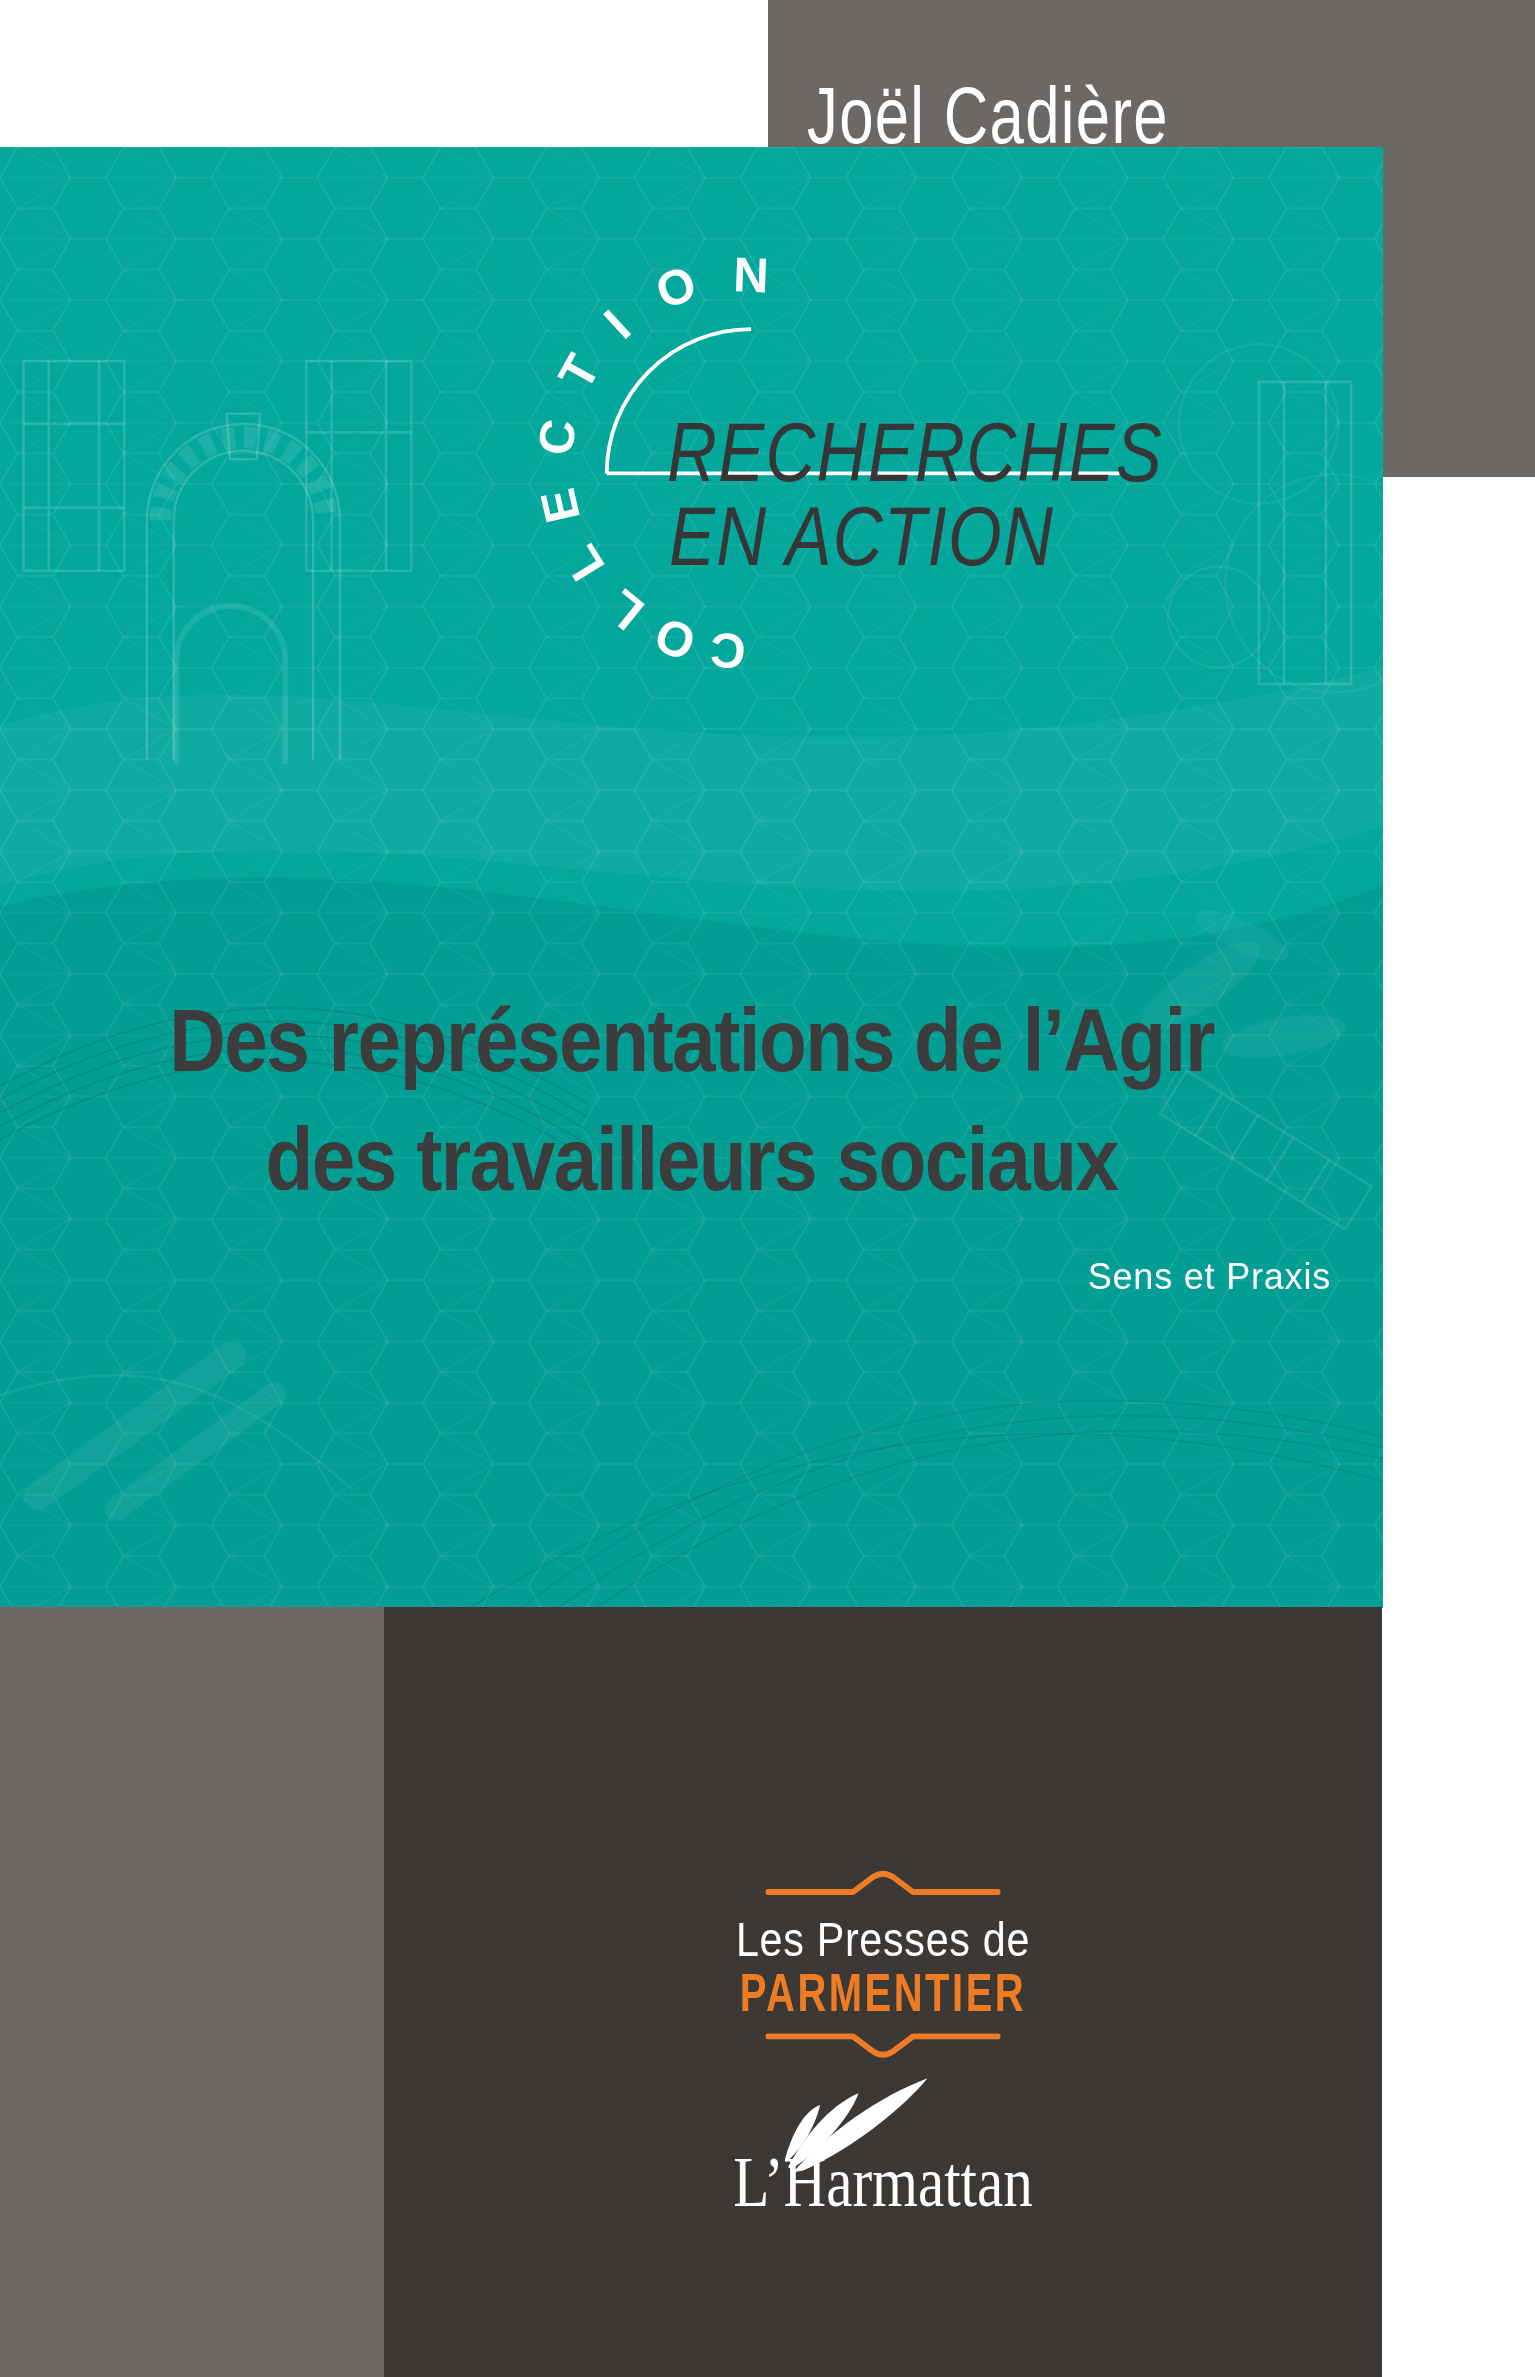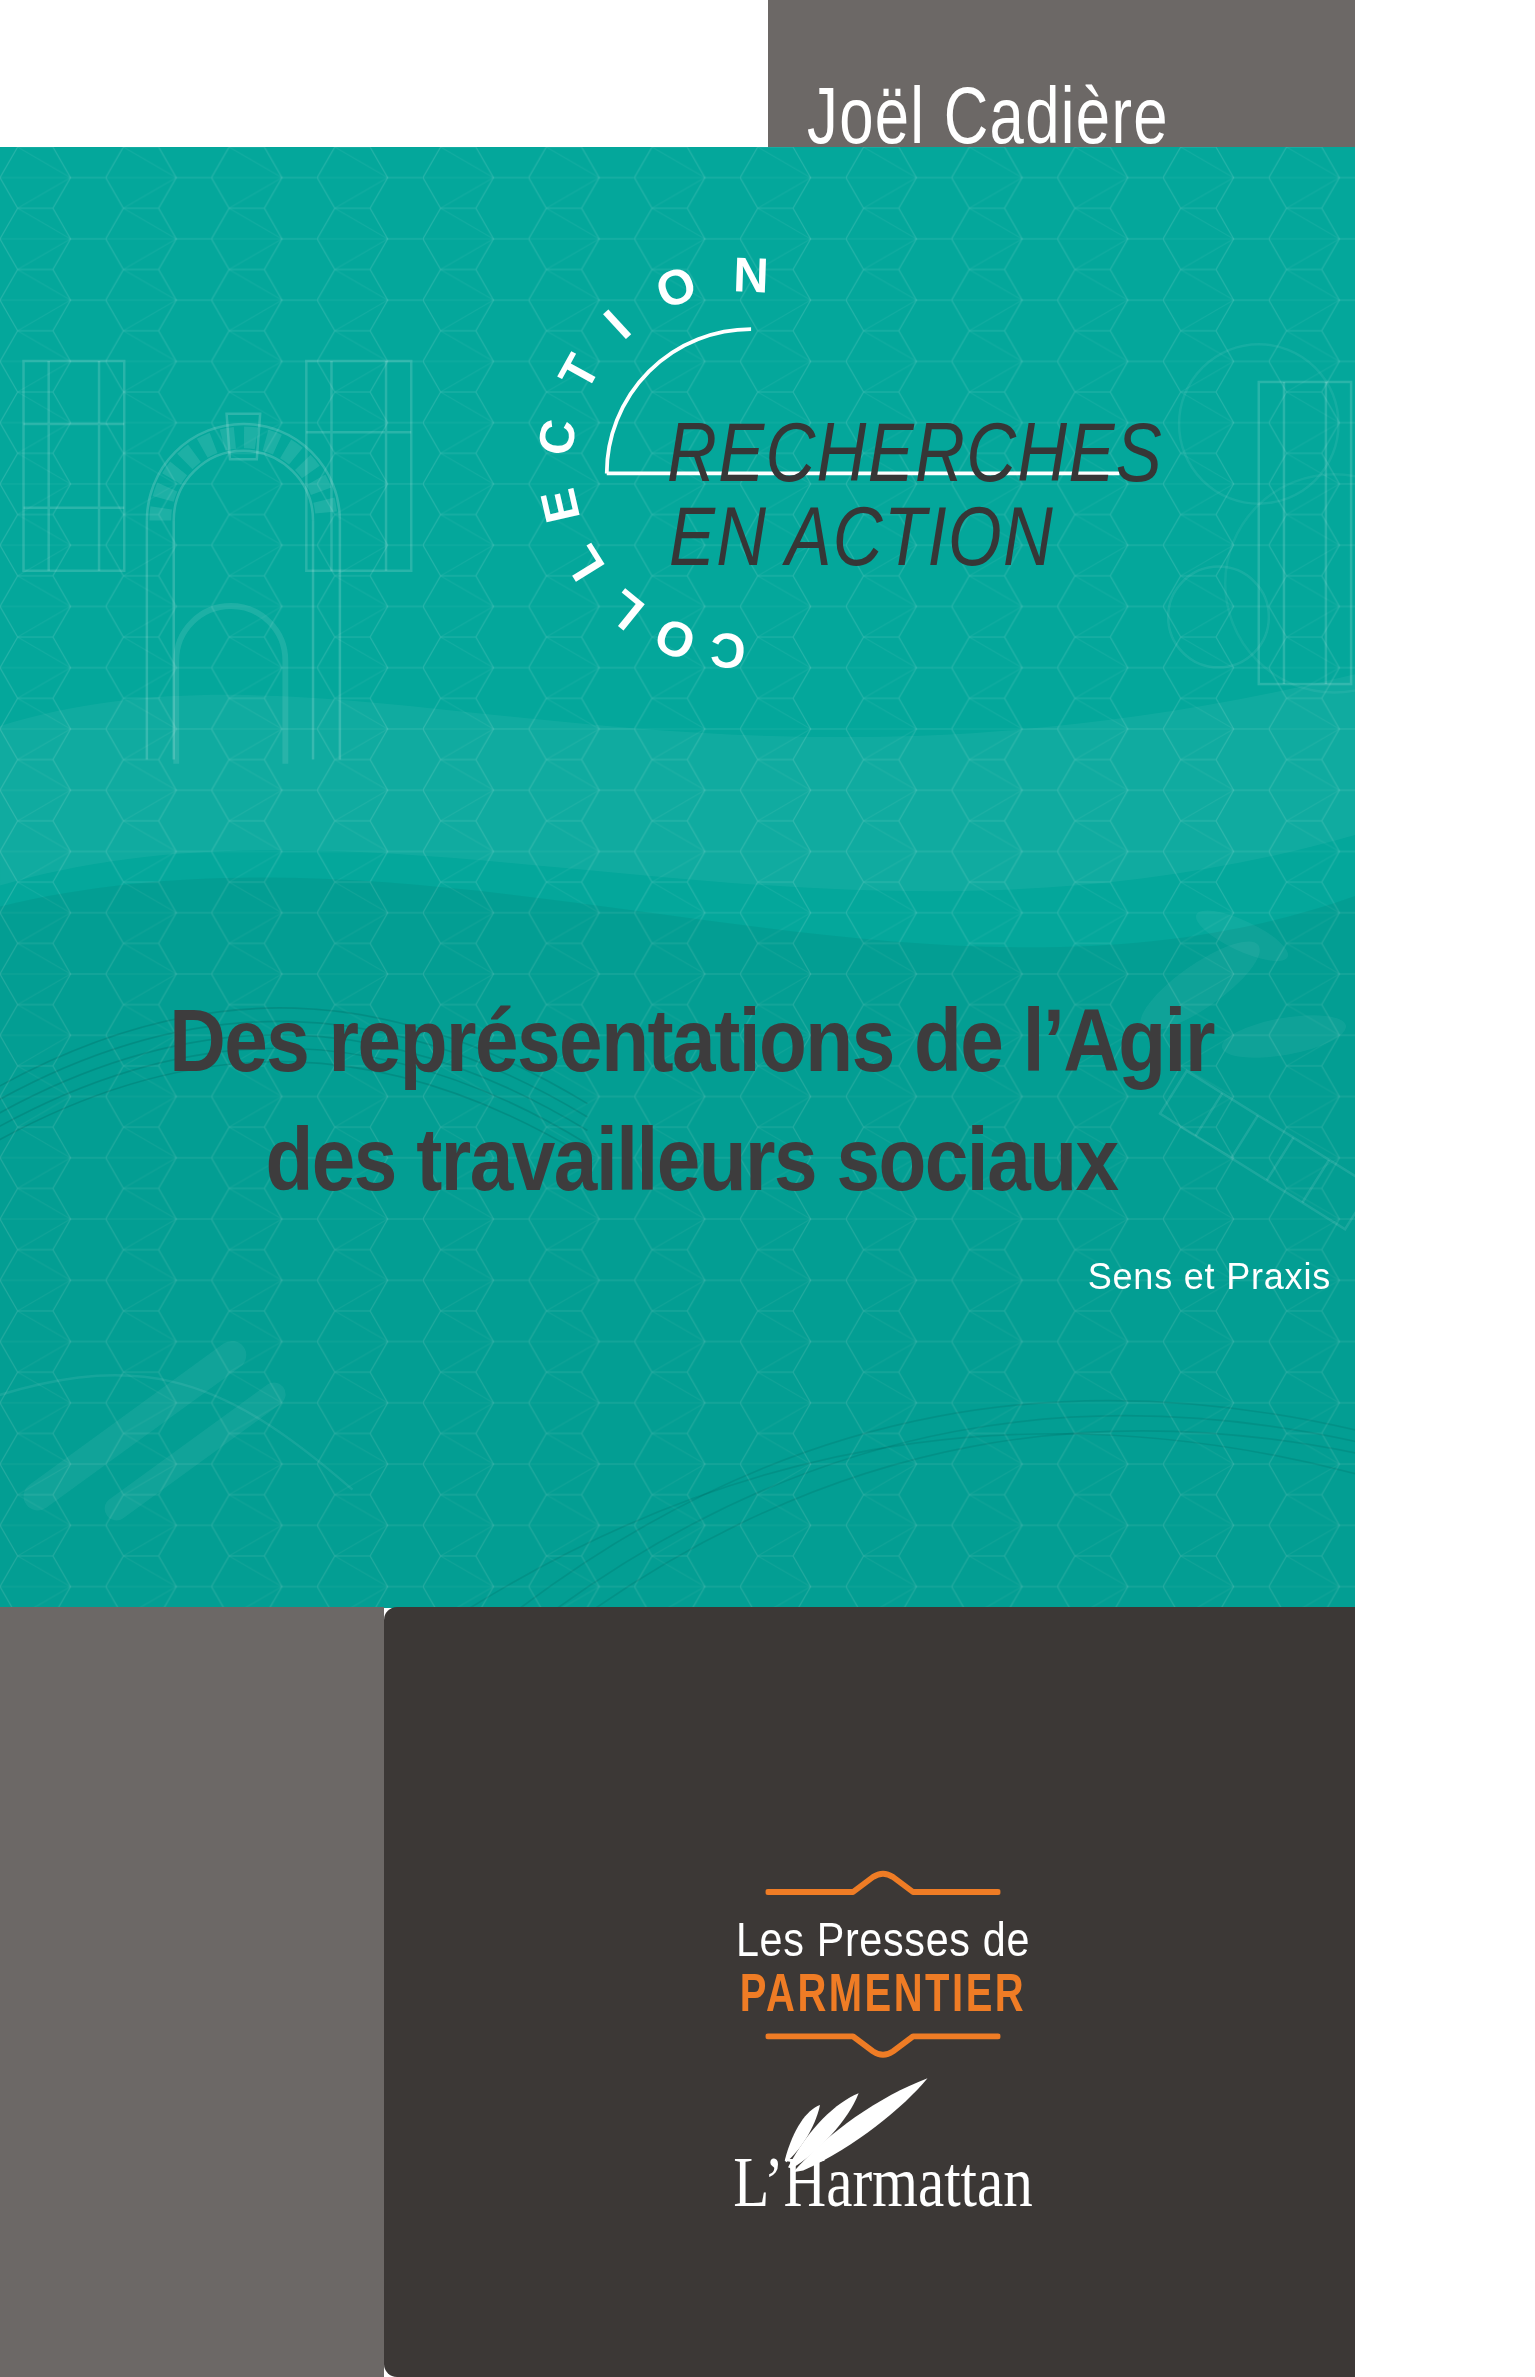--- a/index.html
+++ b/index.html
@@ -1,16 +1,16 @@
 <!DOCTYPE html>
 <html style="font-size:13.4px"><head>
 <meta charset="utf-8">
 <style>
   html,body{margin:0;padding:0;background:#fff;}
-  .page{position:relative;width:1355px;height:2377px;background:#ffffff;overflow:hidden;
+  .page{position:relative;width:1535px;height:2377px;background:#ffffff;overflow:hidden;
         font-family:"Liberation Sans",sans-serif;}
 
   
   .gray-top{position:absolute;left:768px;top:0;width:768px;height:477px;background:#6c6866;}
   .author{position:absolute;left:39px;top:70px;font-size:79px;font-weight:300;color:#ffffff;
           letter-spacing:1.7px;white-space:nowrap;transform:scaleX(.78);transform-origin:left top;}
 
   
   .teal{position:absolute;left:0;top:147px;width:1383px;height:1461px;background:#04a79b;overflow:hidden;}
   .teal svg.texture{position:absolute;left:0;top:0;}
@@ -26,21 +26,21 @@
 
   
   .title{position:absolute;left:0;width:1383px;top:834px;text-align:center;color:#3d3c3d;
          font-size:89px;line-height:119px;font-weight:700;letter-spacing:-1.7px;
          transform:scaleX(.88);transform-origin:center top;white-space:nowrap;}
   .subtitle{position:absolute;right:52px;top:1109px;font-size:36px;font-weight:400;color:#ffffff;
             letter-spacing:0.8px;white-space:nowrap;}
 
   
   .gray-bottom{position:absolute;left:0;top:1607px;width:384px;height:770px;background:#6c6866;}
-  .dark-block{position:absolute;left:384px;top:1607px;width:998px;height:770px;background:#3c3836;border-radius:13px;}
+  .dark-block{position:absolute;left:384px;top:1607px;width:998px;height:770px;background:#3c3836;}
 
   .orn{position:absolute;left:50%;transform:translateX(-50%);}
   .orn-top{top:260px;}
   .orn-bottom{top:416px;}
   .pub-line1{position:absolute;left:50%;top:305px;transform:translateX(-50%) scaleX(.86);
              font-size:48px;font-weight:400;color:#ffffff;letter-spacing:0.8px;white-space:nowrap;}
   .pub-line2{position:absolute;left:50%;top:354px;transform:translateX(-50%) scaleX(.74);
              font-size:54px;font-weight:700;color:#ef7c25;letter-spacing:3.4px;white-space:nowrap;}
   .feather{position:absolute;left:394px;top:466px;}
   .imprint{position:absolute;left:50%;top:534px;transform:translateX(-50%) scaleX(.82);

